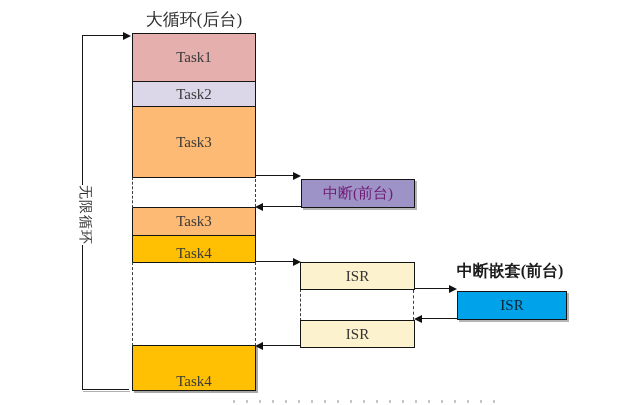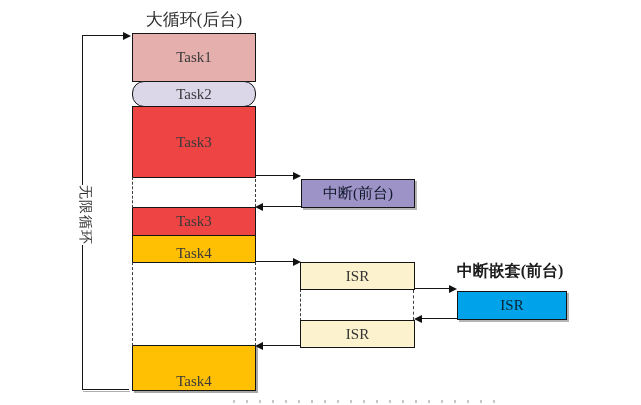--- a/index.html
+++ b/index.html
@@ -15,23 +15,23 @@
   .vlabel { font-size:14px; color:#2f2f2f; text-align:center; white-space:nowrap;
             letter-spacing:1px; transform:rotate(90deg); transform-origin:center center; }
 
   
   .box {
     border:1px solid #141414; display:flex; align-items:center; justify-content:center;
     font-size:15px; color:#3a3a3a;
   }
   .b-task1 { background:#E5AFAD; }
   .b-task2 { background:#DBD7E9; }
-  .b-task3 { background:#ef4444; }
+  .b-task3 { background:#fdba74; }
   .b-task4 { background:#FFC003;align-items:flex-end; }
-  .b-int   { background:#9E93C6; color:#0f172a; box-shadow:2px 2px 0 #b5b5b5; }
+  .b-int   { background:#9E93C6; color:#701a75; box-shadow:2px 2px 0 #b5b5b5; }
   .b-isr   { background:#FCF2CE; color:#333333; }
   .b-nisr  { background:#00A3EA; color:#0b2230; box-shadow:2px 2px 0 #b5b5b5; }
   .shadowed { box-shadow:2px 2px 0 #a8a8a8; }
 
   
   .hl   { height:0; border-top:1.4px solid #161616; }
   .vl   { width:0;  border-left:1.4px solid #161616; }
   .dash { width:0;  border-left:1px dashed #3c3c3c; }
   .shadow-line { box-shadow:1px 2px 0 #b0b0b0; }
 
@@ -55,21 +55,21 @@
   <div class="abs hl" style="left:82px; top:35px; width:42px;"></div>
   <div class="abs ah-r" style="left:123px; top:31.5px;"></div>
   <div class="abs vl" style="left:82px; top:35px; height:150px;"></div>
   <div class="abs vl" style="left:82px; top:245px; height:145px;"></div>
   <div class="abs hl shadow-line" style="left:82px; top:389px; width:47px;"></div>
   <div class="abs vlabel" style="left:52px; top:207px; width:66px; height:16px; line-height:16px;">无限循环</div>
 
   <div class="abs box b-task1" style="left:132px; top:33px;  width:124px; height:49px;">
     <span>Task1</span>
   </div>
-  <div class="abs box b-task2" style="left:132px; top:81px;  width:124px; height:26px;border-radius:12px;">
+  <div class="abs box b-task2" style="left:132px; top:81px;  width:124px; height:26px;">
     <span>Task2</span>
   </div>
   <div class="abs box b-task3" style="left:132px; top:106px; width:124px; height:72px;">
     <span>Task3</span>
   </div>
   <div class="abs box b-task3" style="left:132px; top:207px; width:124px; height:29px;">
     <span>Task3</span>
   </div>
   <div class="abs box b-task4" style="left:132px; top:235px; width:124px; height:28px;">
     <span>Task4</span>

